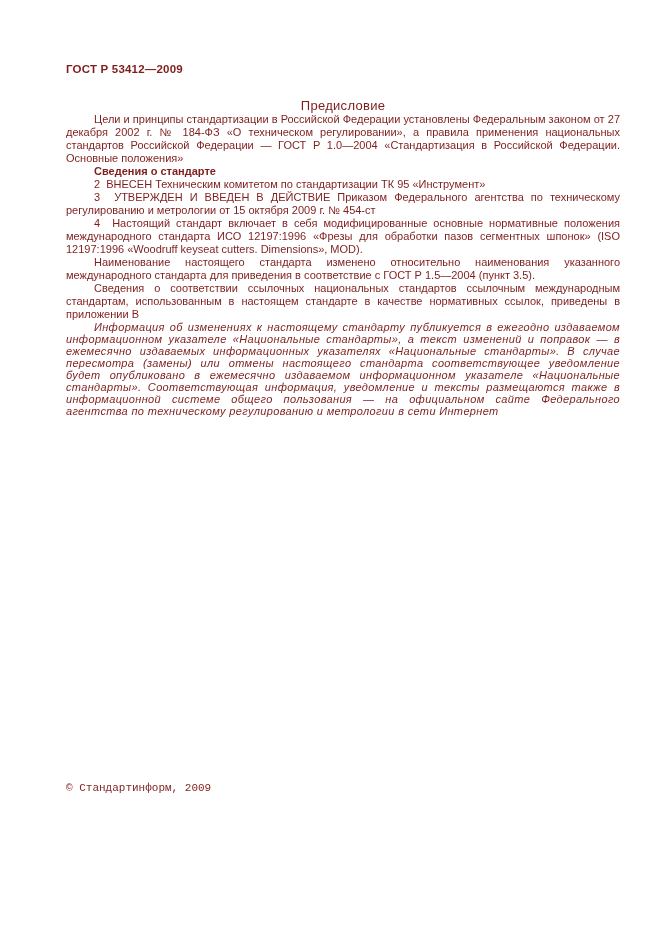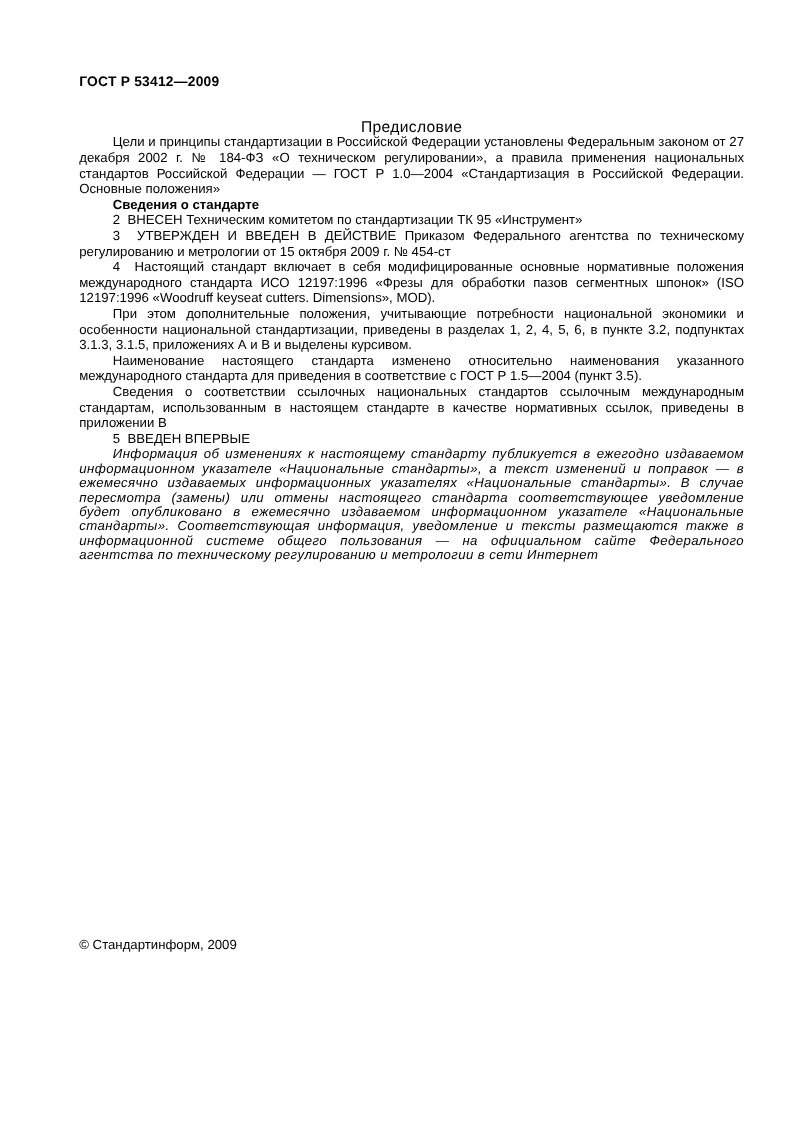--- a/index.html
+++ b/index.html
@@ -6,21 +6,21 @@
     margin: 0;
     padding: 0;
     background: #ffffff;
   }
   .page {
     position: relative;
     width: 661px;
     height: 936px;
     background: #ffffff;
     font-family: "Liberation Sans", sans-serif;
-    color: #000000;
+    color: #7f1d1d;
     overflow: hidden;
   }
   .content {
     position: absolute;
     left: 66px;
     top: 0;
     width: 554px;
     font-size: 11px;
     line-height: 13px;
   }
@@ -59,20 +59,21 @@
   }
   .bottom-block {
     position: absolute;
     left: 0;
     top: 782px;
     width: 554px;
   }
   .copyright {
     text-align: right;
     text-indent: 0 !important;
+    font-family: Liberation Mono, monospace;
   }
   .repro-note {
     margin-top: 12px !important;
     text-indent: 35px;
   }
   .page-number {
     margin-top: 9px !important;
     text-align: left !important;
     text-indent: 0 !important;
   }
@@ -90,25 +91,23 @@
     <p class="p-intro">Цели и принципы стандартизации в Российской Федерации установлены Федеральным законом от 27 декабря 2002 г. № 184-ФЗ «О техническом регулировании», а правила применения национальных стандартов Российской Федерации — ГОСТ Р 1.0—2004 «Стандартизация в Российской Федерации. Основные положения»</p>
 
     <p class="sec-heading">Сведения о стандарте</p>
 
 
     <p class="clause-a">2&nbsp; ВНЕСЕН Техническим комитетом по стандартизации ТК 95 «Инструмент»</p>
 
     <p class="clause-b">3&nbsp; УТВЕРЖДЕН И ВВЕДЕН В ДЕЙСТВИЕ Приказом Федерального агентства по техническому регулированию и метрологии от 15 октября 2009 г. № 454-ст</p>
 
     <p class="clause-c">4&nbsp; Настоящий стандарт включает в себя модифицированные основные нормативные положения международного стандарта ИСО 12197:1996 «Фрезы для обработки пазов сегментных шпонок» (ISO 12197:1996 «Woodruff keyseat cutters. Dimensions», MOD).</p>
-    <p>При этом дополнительные положения, учитывающие потребности национальной экономики и особенности национальной стандартизации, приведены в разделах 1, 2, 4, 5, 6, в пункте 3.2, подпунктах 3.1.3, 3.1.5, приложениях А и В и выделены курсивом.</p>
     <p>Наименование настоящего стандарта изменено относительно наименования указанного международного стандарта для приведения в соответствие с ГОСТ Р 1.5—2004 (пункт 3.5).</p>
     <p>Сведения о соответствии ссылочных национальных стандартов ссылочным международным стандартам, использованным в настоящем стандарте в качестве нормативных ссылок, приведены в приложении В</p>
 
-    <p class="clause-last">5&nbsp; ВВЕДЕН ВПЕРВЫЕ</p>
 
     <p class="note">Информация об изменениях к настоящему стандарту публикуется в ежегодно издаваемом информационном указателе «Национальные стандарты», а текст изменений и поправок — в ежемесячно издаваемых информационных указателях «Национальные стандарты». В случае пересмотра (замены) или отмены настоящего стандарта соответствующее уведомление будет опубликовано в ежемесячно издаваемом информационном указателе «Национальные стандарты». Соответствующая информация, уведомление и тексты размещаются также в информационной системе общего пользования — на официальном сайте Федерального агентства по техническому регулированию и метрологии в сети Интернет</p>
 
     <div class="bottom-block">
       <p class="copyright">© Стандартинформ, 2009</p>
     </div>
 
   </div>
 </div>
 

